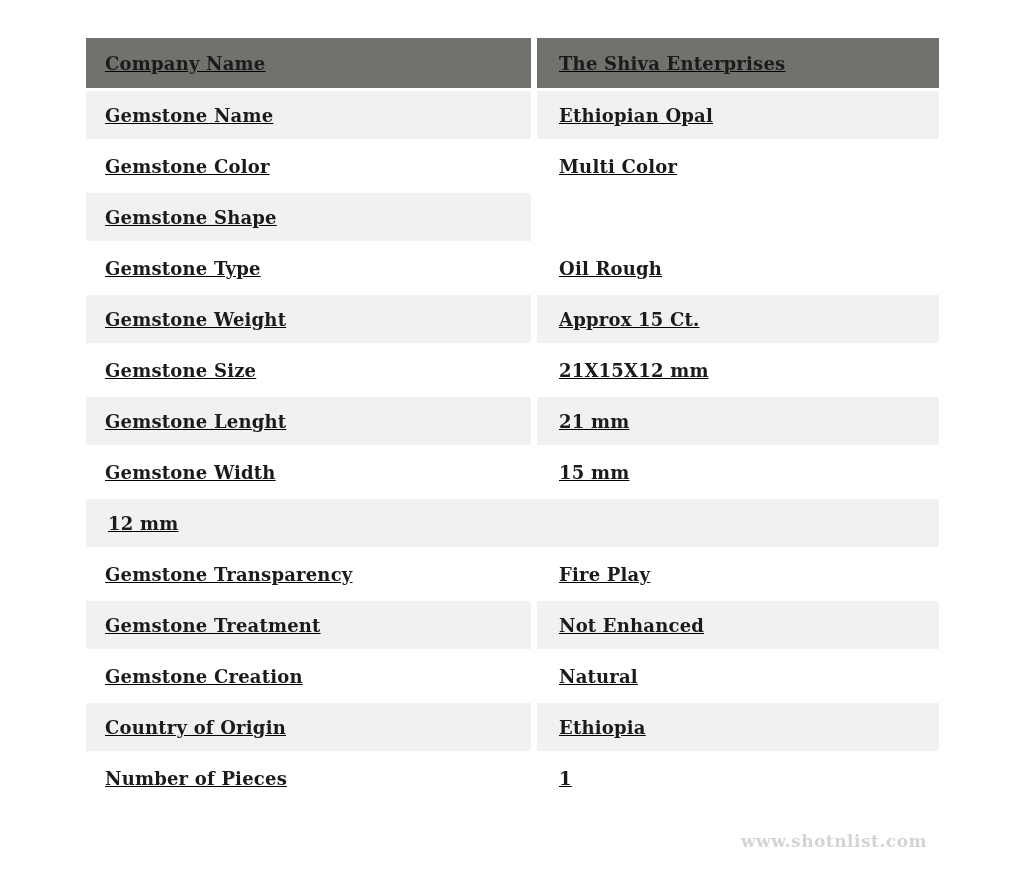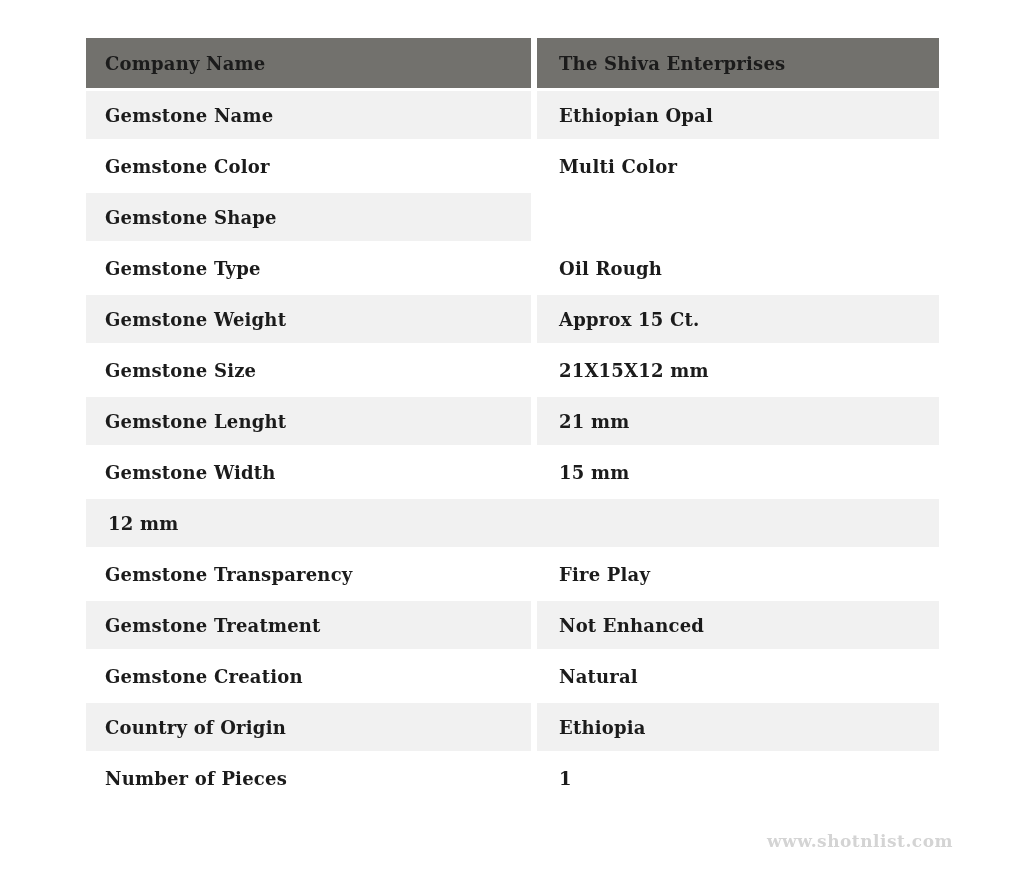--- a/index.html
+++ b/index.html
@@ -13,20 +13,21 @@
     width: 1024px;
     height: 882px;
     background: #ffffff;
     overflow: hidden;
   }
   .spec-table {
     position: absolute;
     top: 38px;
     left: 86px;
     width: 853px;
+    text-decoration: underline;
   }
   .row {
     display: flex;
     gap: 6px;
     margin-bottom: 3px;
   }
   .cell {
     display: flex;
     align-items: center;
     height: 48px;
@@ -51,21 +52,21 @@
   }
   .row:not(.header):nth-child(even) .cell {
     background: var(--row-alt-bg, #f1f1f1);
   }
   .row:not(.header):nth-child(odd) .cell {
     background: var(--row-bg, #ffffff);
   }
   .watermark {
     position: absolute;
     top: 831px;
-    left: 100px;
+    left: 74px;
     width: 853px;
     text-align: right;
     font-size: 17px;
     font-weight: 700;
     color: var(--watermark-color, #d4d4d4);
     letter-spacing: 0.5px;
   }
 </style>
 </head>
 <body>

